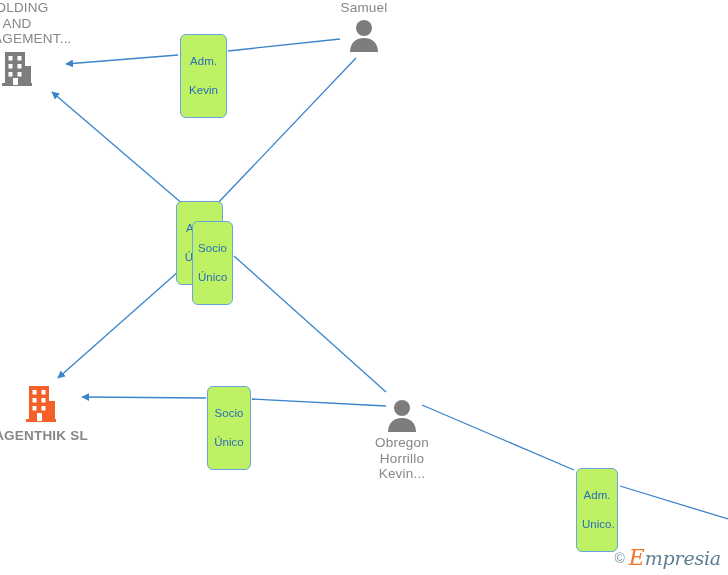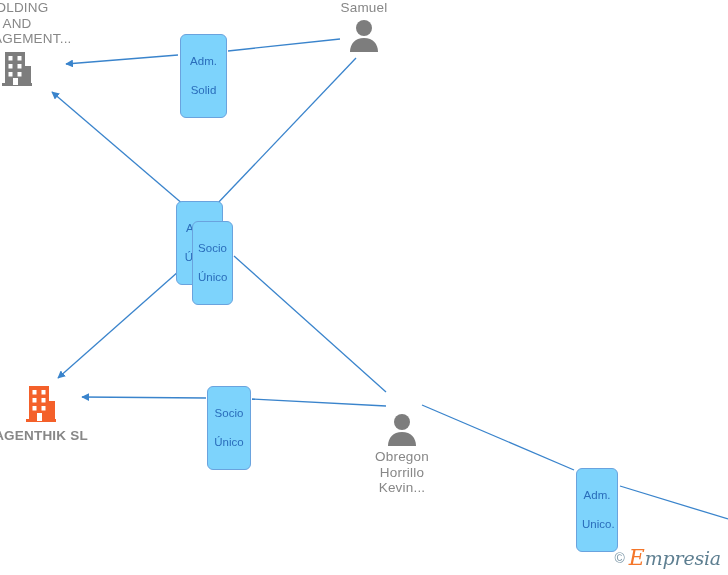--- a/index.html
+++ b/index.html
@@ -46,21 +46,21 @@
   }
   .label-above .node-label { margin-bottom: 2px; }
   .label-below .node-label { margin-top: 3px; }
 
   
   .tag {
     position: absolute;
     box-sizing: border-box;
     border: 1px solid #6aa3de;
     border-radius: 6px;
-    background: #7dd3fc;
+    background: #bef264;
     color: #2a6dbb;
     font-size: 11.5px;
     line-height: 14.5px;
     text-align: center;
     padding: 4px 5px 5px 5px;
     white-space: pre-line;
   }
   .tag span { display: block; }
 
   
@@ -176,35 +176,35 @@
         <rect x="9.5" y="15" width="4" height="4.5" fill="#ffffff"></rect>
         <rect x="18.5" y="15" width="4" height="4.5" fill="#ffffff"></rect>
         <rect x="9.5" y="23" width="4" height="4.5" fill="#ffffff"></rect>
         <rect x="18.5" y="23" width="4" height="4.5" fill="#ffffff"></rect>
         <rect x="14" y="30" width="5" height="8" fill="#ffffff"></rect>
       </svg>
     </span>
     <span class="node-label" style="font-weight:bold;">AGENTHIK  SL</span>
   </div>
 
-  <div class="node label-below" style="left:358px; top:412px; width:88px;">
+  <div class="node label-below" style="left:358px; top:398px; width:88px;">
     <span class="node-icon">
       <svg width="38" height="34" viewBox="0 0 38 34" xmlns="http://www.w3.org/2000/svg">
         <circle cx="19" cy="10" r="8" fill="#7d7d7d"></circle>
         <path d="M19 20 C10 20 5 26 5 34 L33 34 C33 26 28 20 19 20 Z" fill="#7d7d7d"></path>
       </svg>
     </span>
     <span class="node-label">Obregon
 Horrillo
 Kevin...</span>
   </div>
 
   <div class="tag" style="left:180px; top:34px; width:47px;">
     <span>Adm.</span>
-    <span>Solid</span>
+    <span>Kevin</span>
   </div>
 
   <div class="tag" style="left:176px; top:201px; width:47px;">
     <span>Adm.</span>
     <span>Único</span>
   </div>
 
   <div class="tag" style="left:192px; top:221px; width:41px;">
     <span>Socio</span>
     <span>Único</span>

